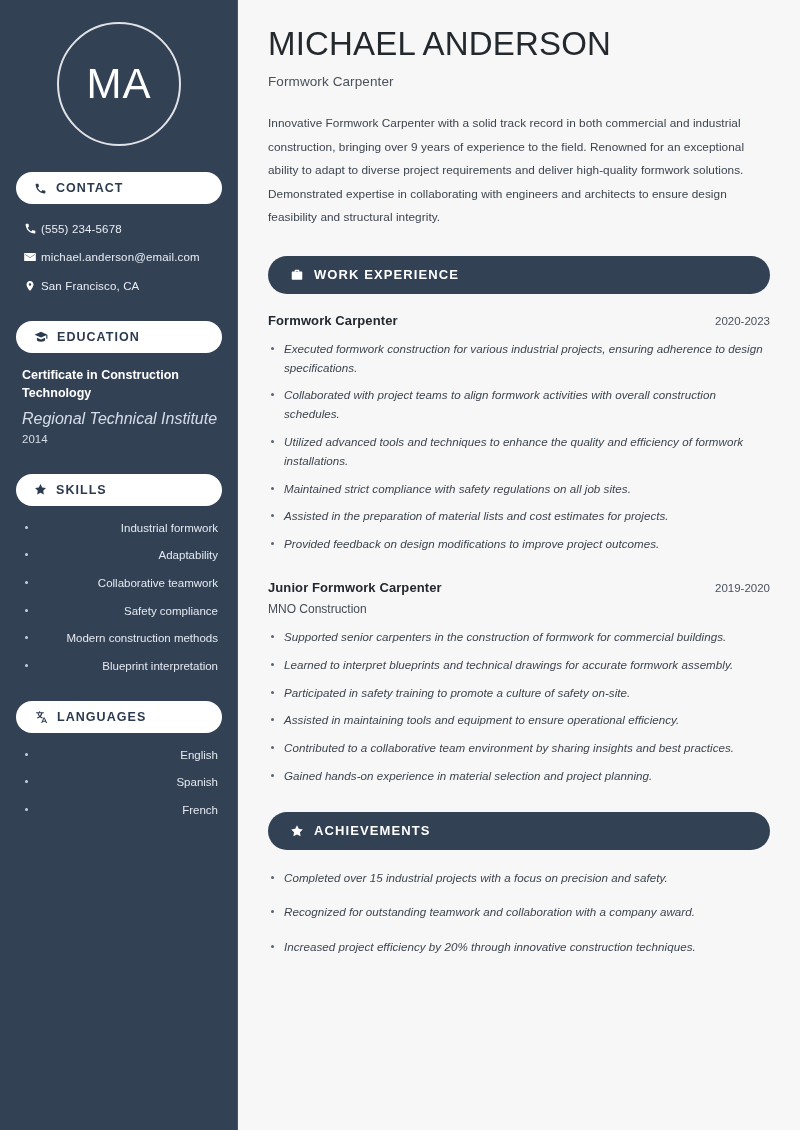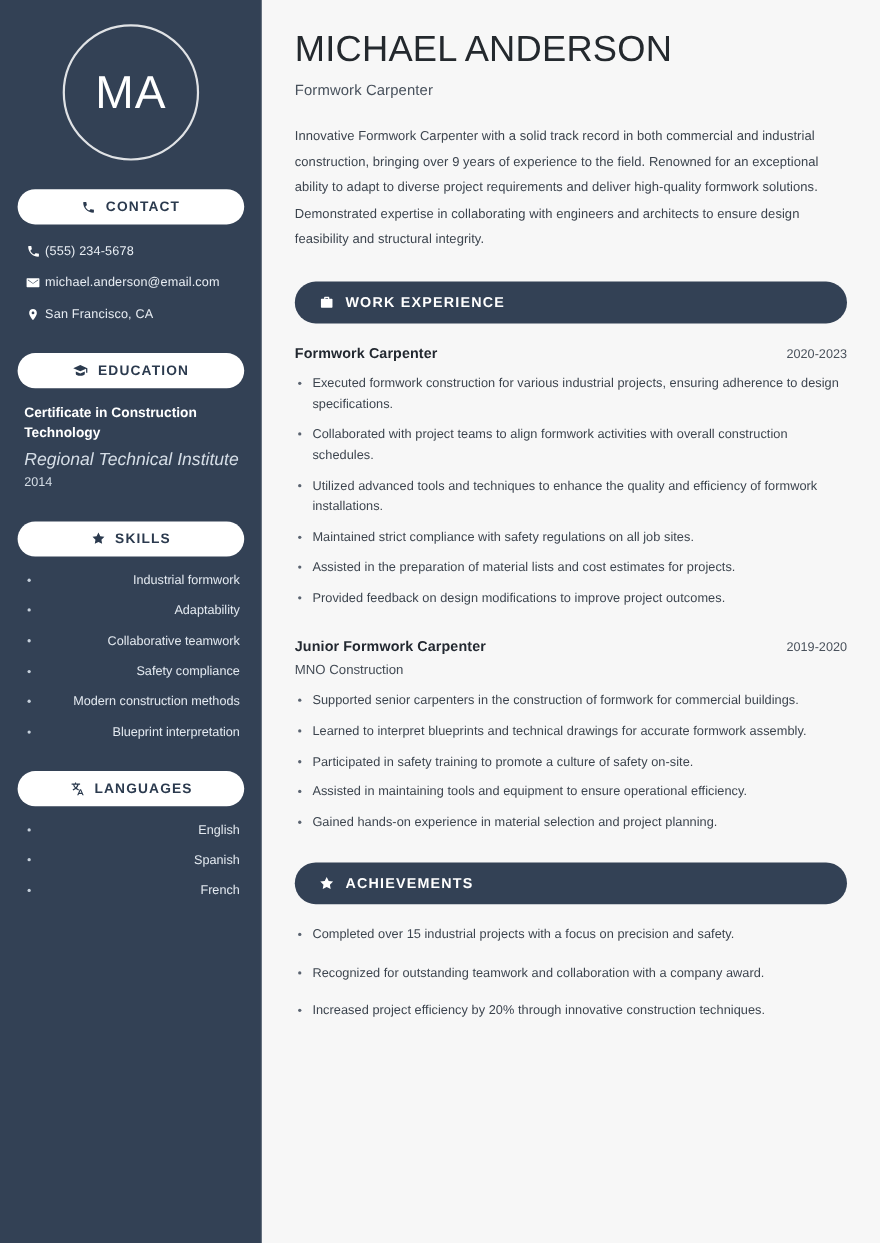--- a/index.html
+++ b/index.html
@@ -57,21 +57,20 @@
     border-radius:999px;
     height:32px;
     display:flex;
     align-items:center;
     gap:9px;
     padding:0 18px;
     font-size:12.5px;
     font-weight:700;
     letter-spacing:1.05px;
     margin-bottom:14px;
-    justify-content:center;
   }
   .pill .ico { display:flex; align-items:center; }
   .pill svg { display:block; fill:#2b3a4e; }
 
   .contact-list { margin-bottom:24px; }
   .contact-row {
     display:flex;
     align-items:center;
     gap:3px;
     padding:4px 4px 4px 6px;
@@ -187,21 +186,21 @@
     font-size:11.5px;
     color:#4a525c;
     white-space:nowrap;
   }
   .job-company {
     margin-top:7px;
     font-size:12px;
     color:#444c56;
   }
 
-  .bullets { list-style:none; margin-top:12px; }
+  .bullets { list-style:none; margin-top:12px;font-style:italic; }
   .bullets li {
     position:relative;
     font-size:11.6px;
     line-height:1.62;
     color:#3c444e;
     padding-left:16px;
     margin-bottom:9px;
     letter-spacing:0.04px;
   }
   .bullets li::before {
@@ -343,20 +342,21 @@
       <div class="job-head">
         <div class="job-title">Junior Formwork Carpenter</div>
         <div class="job-dates">2019-2020</div>
       </div>
       <div class="job-company">MNO Construction</div>
       <ul class="bullets">
         <li>Supported senior carpenters in the construction of formwork for commercial buildings.</li>
         <li>Learned to interpret blueprints and technical drawings for accurate formwork assembly.</li>
         <li>Participated in safety training to promote a culture of safety on-site.</li>
         <li>Assisted in maintaining tools and equipment to ensure operational efficiency.</li>
+        <li>Contributed to a collaborative team environment by sharing insights and best practices.</li>
         <li>Gained hands-on experience in material selection and project planning.</li>
       </ul>
     </div>
 
     <div class="bar">
       <span class="ico">
         <svg width="14" height="14" viewBox="0 0 24 24">
             <path d="m12 2 3.1 6.3 6.9 1-5 4.9 1.2 6.8L12 17.8 5.8 21l1.2-6.8-5-4.9 6.9-1L12 2z"></path>
           </svg>
       </span>

